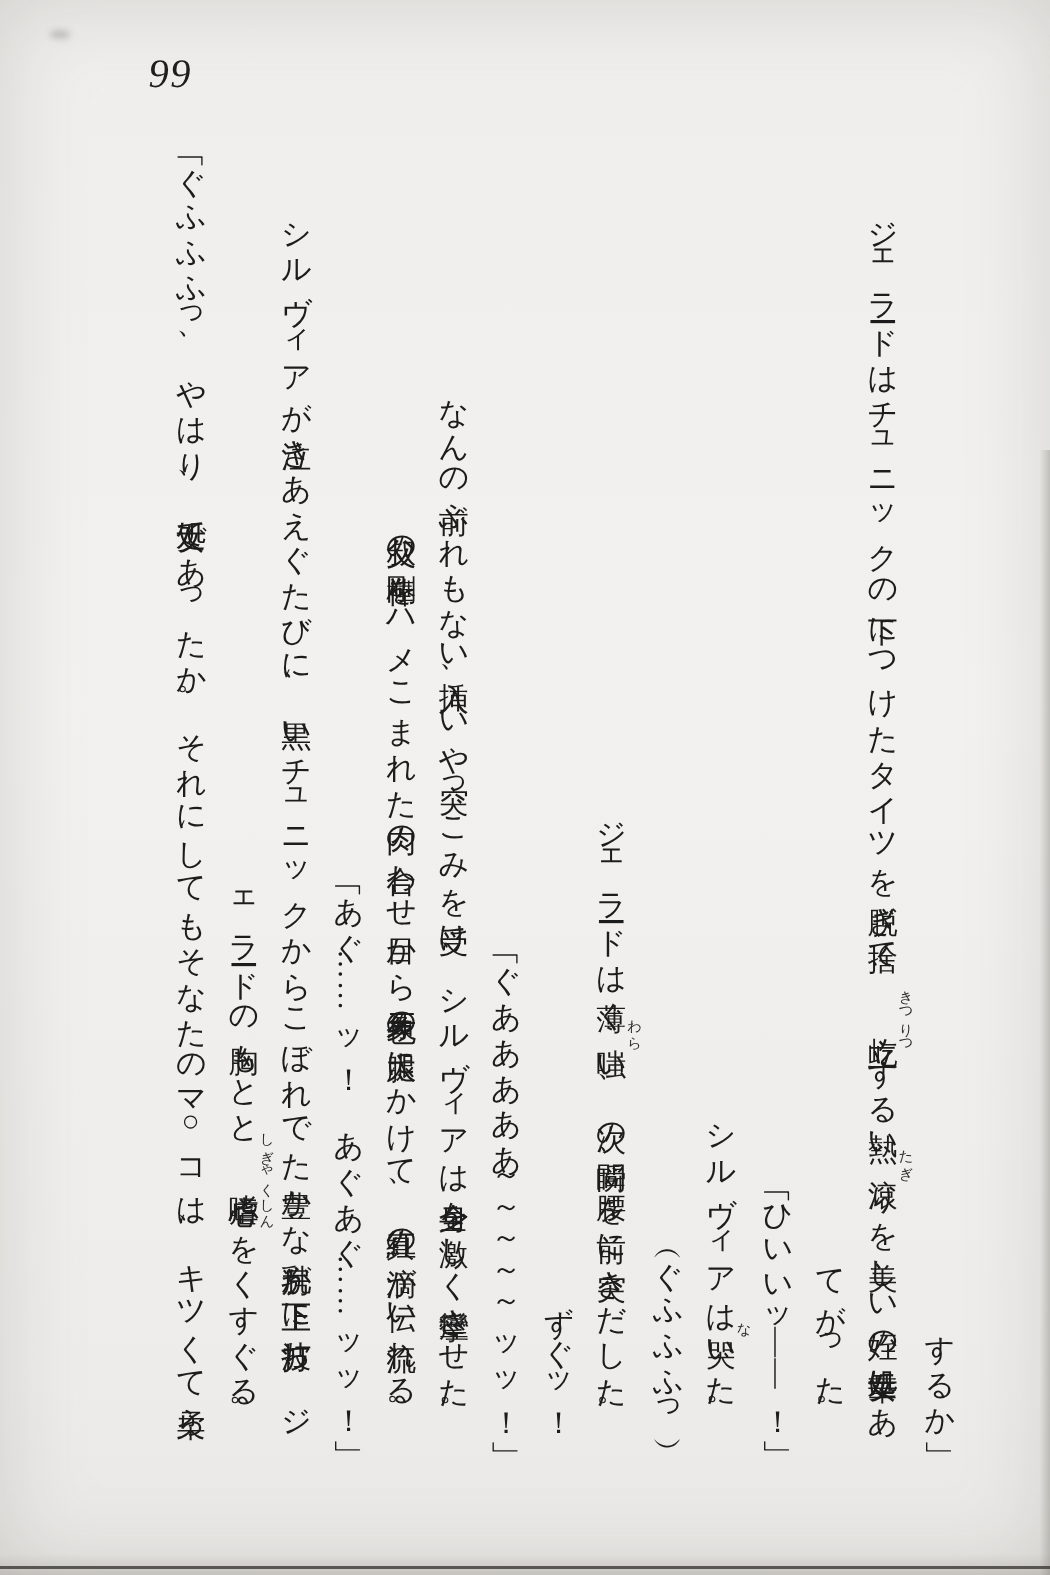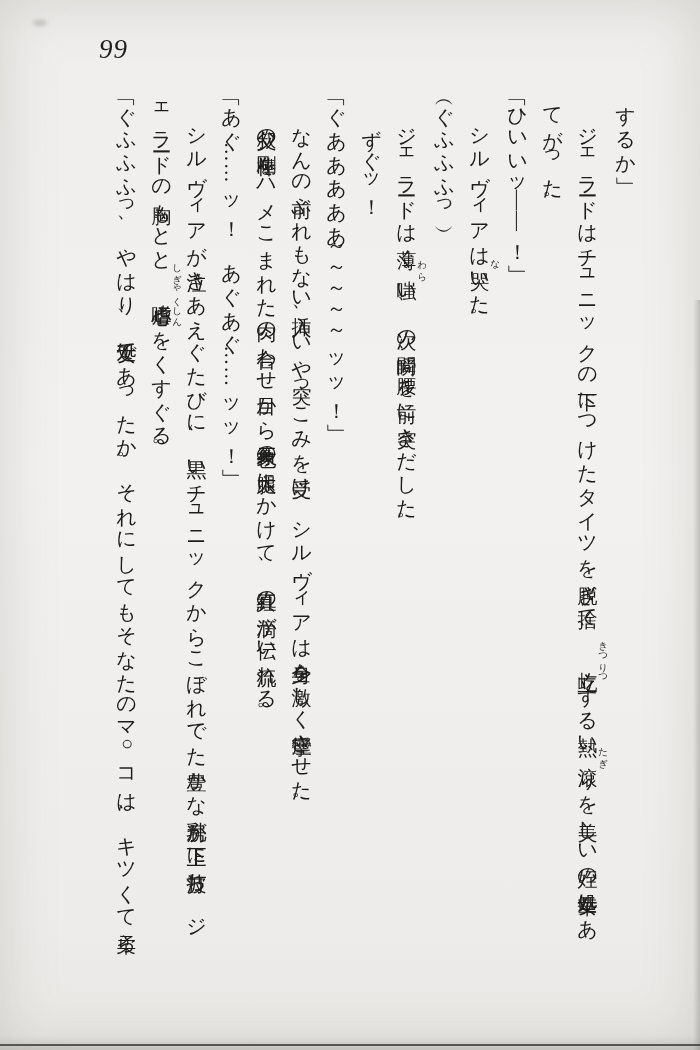--- a/index.html
+++ b/index.html
@@ -1,15 +1,15 @@
 <!DOCTYPE html>
 <html lang="ja"><head>
 <meta charset="utf-8">
 <style>
-  * { margin: 0; padding: 0; box-sizing: border-box; }
+  * { margin: 0; padding: 0; box-sizing: border-box; text-align: right; }
   html, body { width: 700px; height: 1050px; }
   body {
     font-family: "Liberation Serif", "DejaVu Serif", serif;
     background: #e9e8e6;
     position: relative;
     overflow: hidden;
   }
   .page {
     position: absolute;
     inset: 0;

